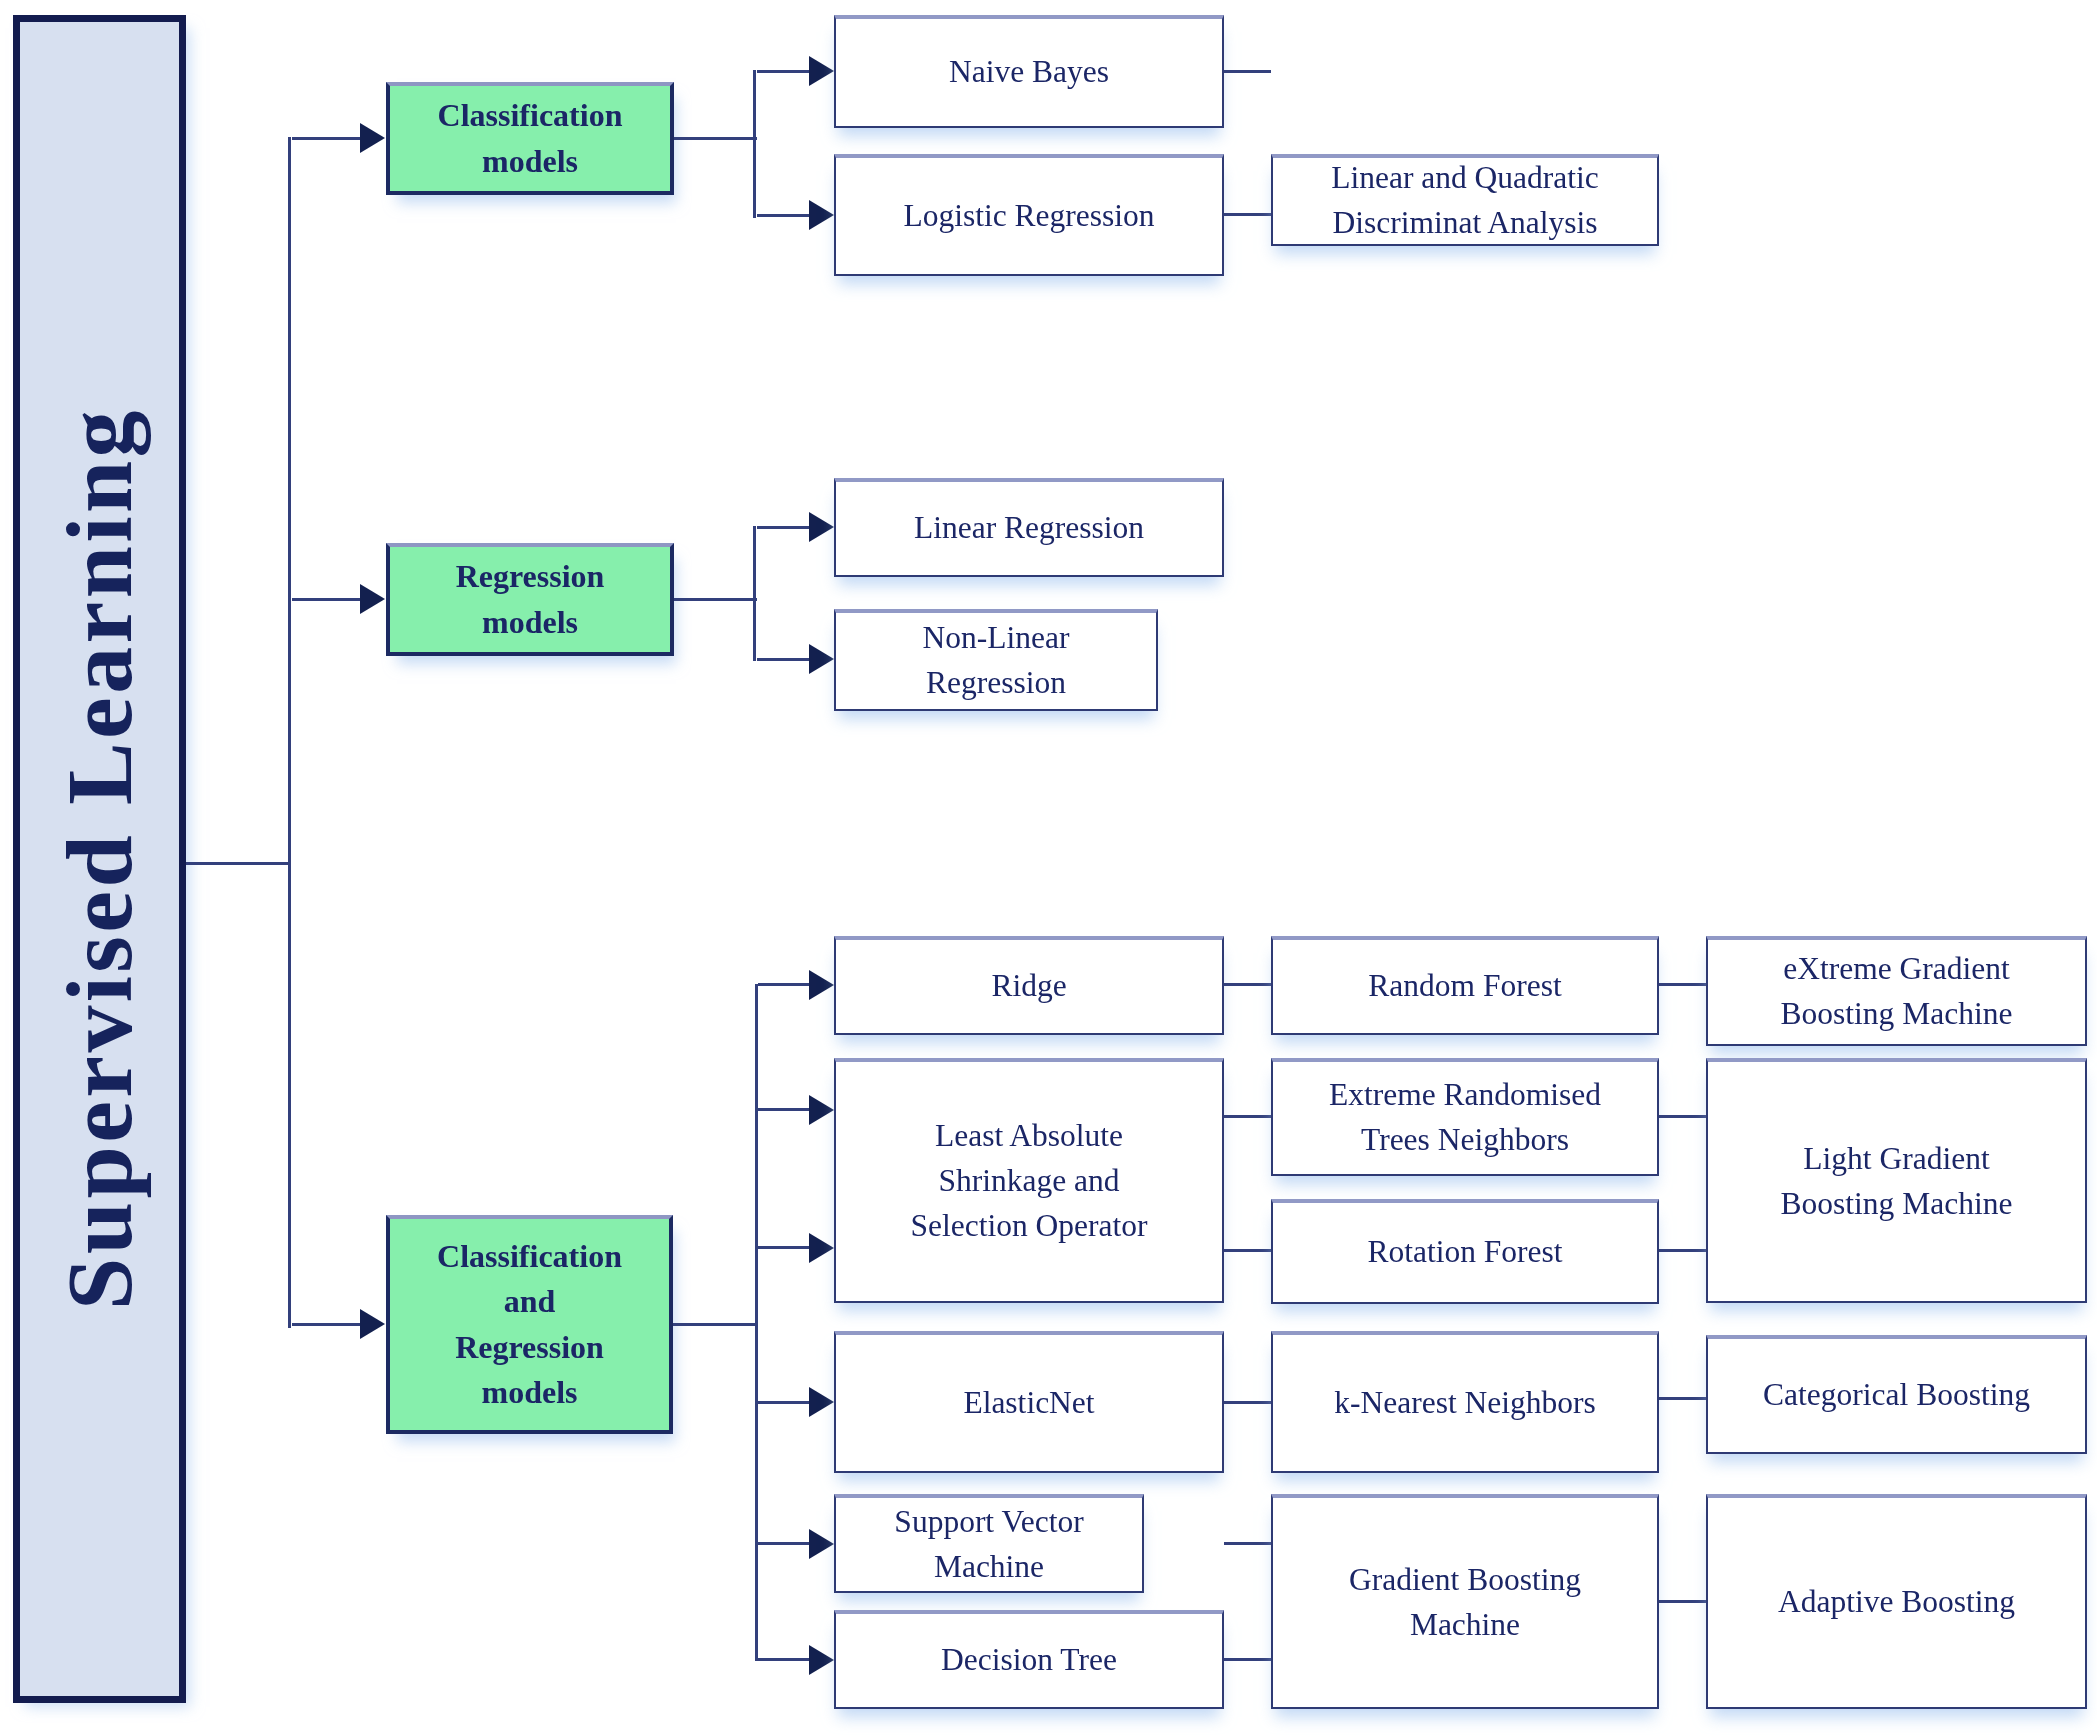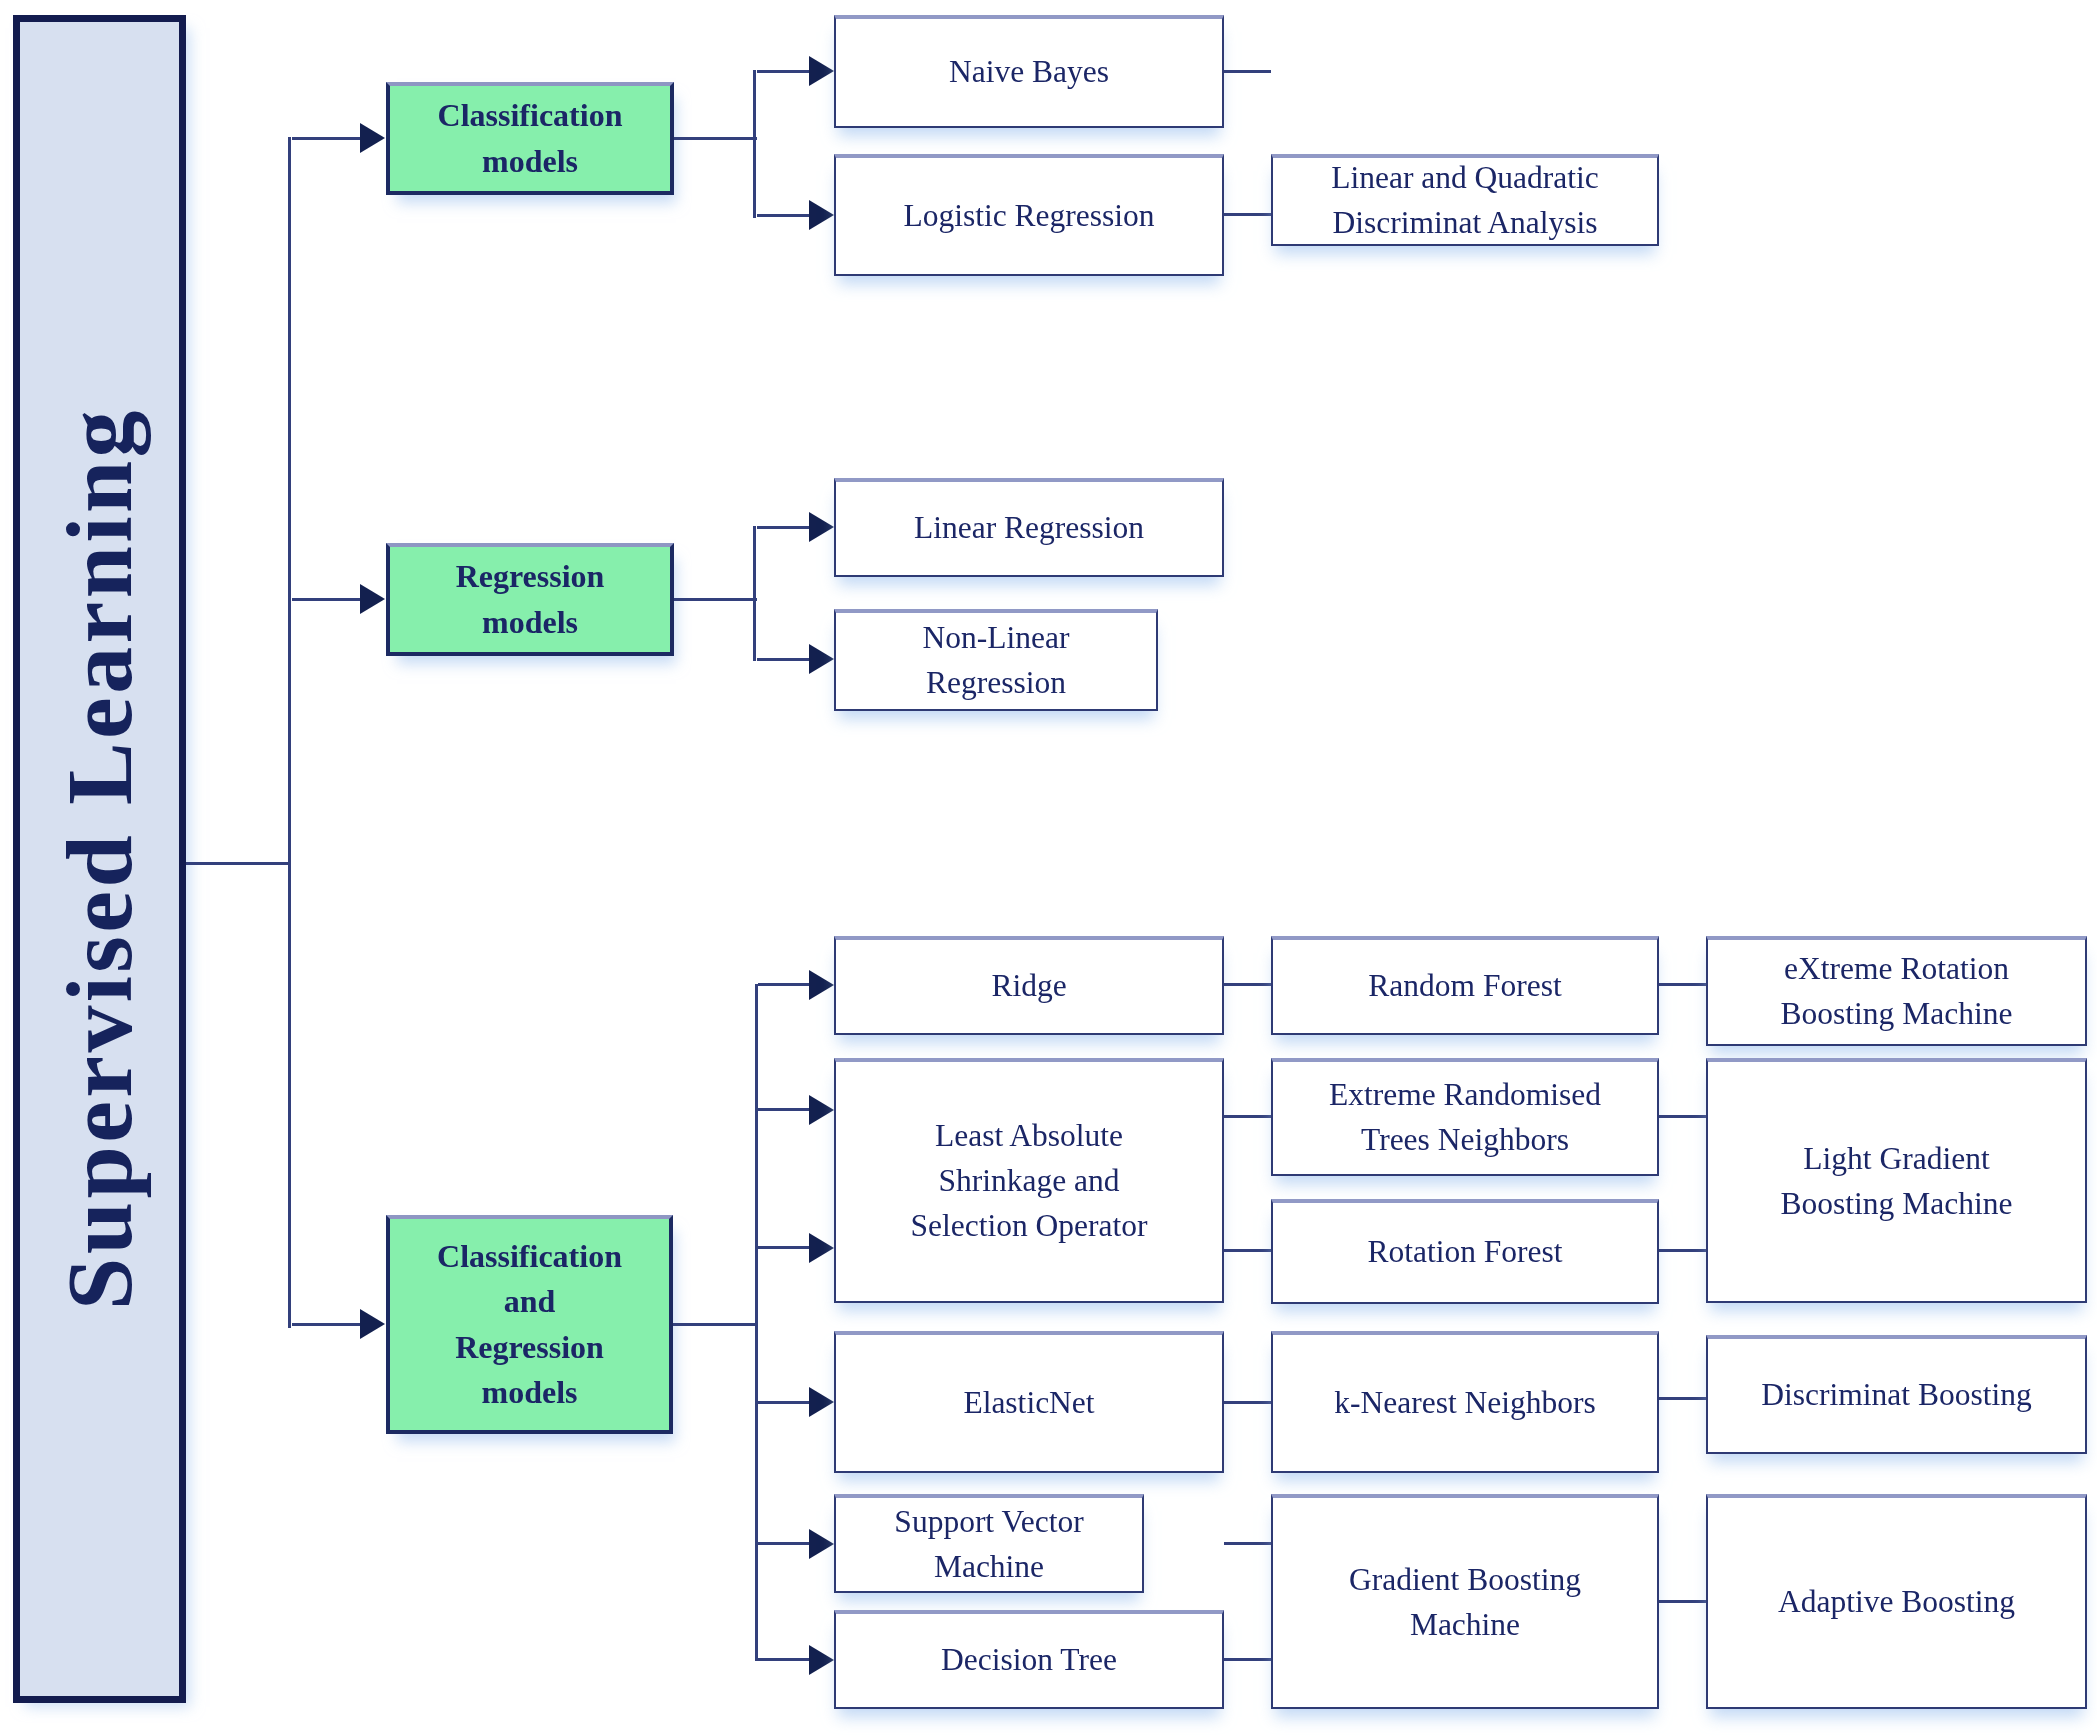--- a/index.html
+++ b/index.html
@@ -196,28 +196,28 @@
 Machine</span>
   </div>
 
   <div class="hline" style="left:1659px; top:983px; width:47px;"></div>
   <div class="hline" style="left:1659px; top:1115px; width:47px;"></div>
   <div class="hline" style="left:1659px; top:1249px; width:47px;"></div>
   <div class="hline" style="left:1659px; top:1397px; width:47px;"></div>
   <div class="hline" style="left:1659px; top:1600px; width:47px;"></div>
 
   <div class="node leaf" style="left:1706px; top:936px; width:381px; height:110px;">
-    <span>eXtreme Rotation
+    <span>eXtreme Gradient
 Boosting Machine</span>
   </div>
   <div class="node leaf" style="left:1706px; top:1058px; width:381px; height:245px;">
     <span>Light Gradient
 Boosting Machine</span>
   </div>
   <div class="node leaf" style="left:1706px; top:1335px; width:381px; height:119px;">
-    <span>Discriminat Boosting</span>
+    <span>Categorical Boosting</span>
   </div>
   <div class="node leaf" style="left:1706px; top:1494px; width:381px; height:215px;">
     <span>Adaptive Boosting</span>
   </div>
 
 </div>
 
 
 </body></html>

